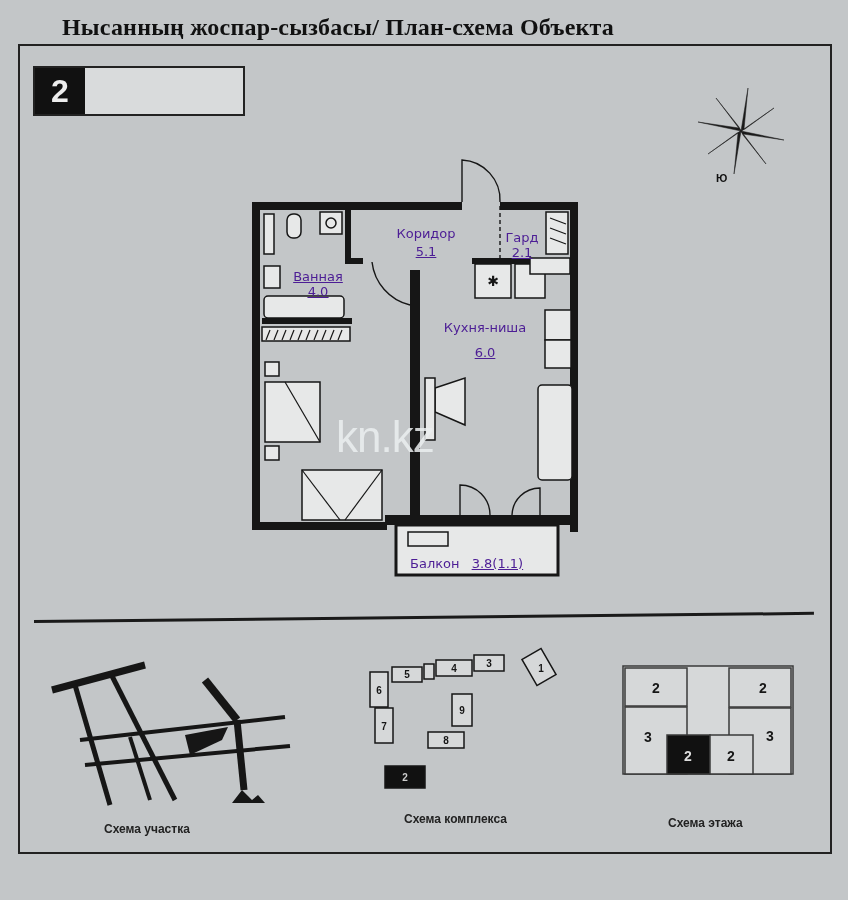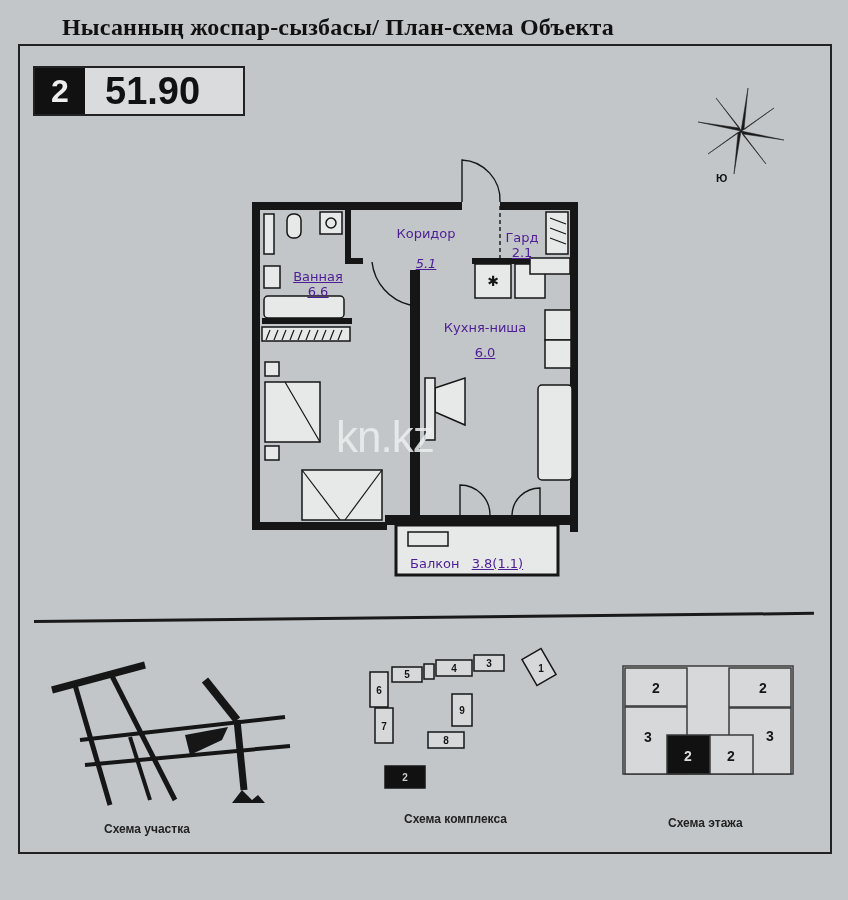--- a/index.html
+++ b/index.html
@@ -57,21 +57,20 @@
 </style>
 </head>
 <body>
 
 <div class="page-title">Нысанның жоспар-сызбасы/ План-схема Объекта</div>
 
 <div class="frame"></div>
 
 <div class="badge">
   <div class="badge-rooms">2</div>
-  <div class="badge-area">51.90</div>
 </div>
 
 <svg class="compass" viewBox="0 0 90 90">
   <g fill="#1a1a1a" stroke="#1a1a1a" stroke-width="0.5">
     <polygon points="45,45 52,2 48,43"></polygon>
     <polygon points="45,45 38,88 42,47"></polygon>
     <polygon points="45,45 2,36 43,42"></polygon>
     <polygon points="45,45 88,54 47,48"></polygon>
     <polygon points="45,45 20,12 43,41"></polygon>
     <polygon points="45,45 70,78 47,49"></polygon>
@@ -155,29 +154,29 @@
     <line x1="550" y1="238" x2="566" y2="244"></line>
     <line x1="302" y1="470" x2="340" y2="520"></line>
       <line x1="382" y1="470" x2="345" y2="520"></line>
     <line x1="285" y1="382" x2="320" y2="442"></line>
   </g>
   <text x="493" y="286" font-size="14" text-anchor="middle" fill="#161616">✱</text>
 </svg>
 
 <div class="room-label" style="left:396px; top:226px; width:60px;">
   <span>Коридор</span>
-  <span class="area" style="margin-top:15px;font-style:italic;">5.1</span>
+  <span class="area" style="margin-top:3px;">5.1</span>
 </div>
 <div class="room-label" style="left:500px; top:230px; width:44px;text-align:center;">
   <span>Гард</span>
   <span class="area">2.1</span>
 </div>
 <div class="room-label" style="left:288px; top:269px; width:60px;text-decoration:underline;">
   <span>Ванная</span>
-  <span class="area">6.6</span>
+  <span class="area">4.0</span>
 </div>
 <div class="room-label" style="left:440px; top:320px; width:90px;">
   <span>Кухня-ниша</span>
   <span class="area" style="margin-top:10px;">6.0</span>
 </div>
 <div class="room-label" style="left:402px; top:556px; width:150px; text-align:left;margin-left:8px;">
   <span>Балкон</span>
   <span class="area" style="display:inline; margin-left:8px;">3.8(1.1)</span>
 </div>
 

